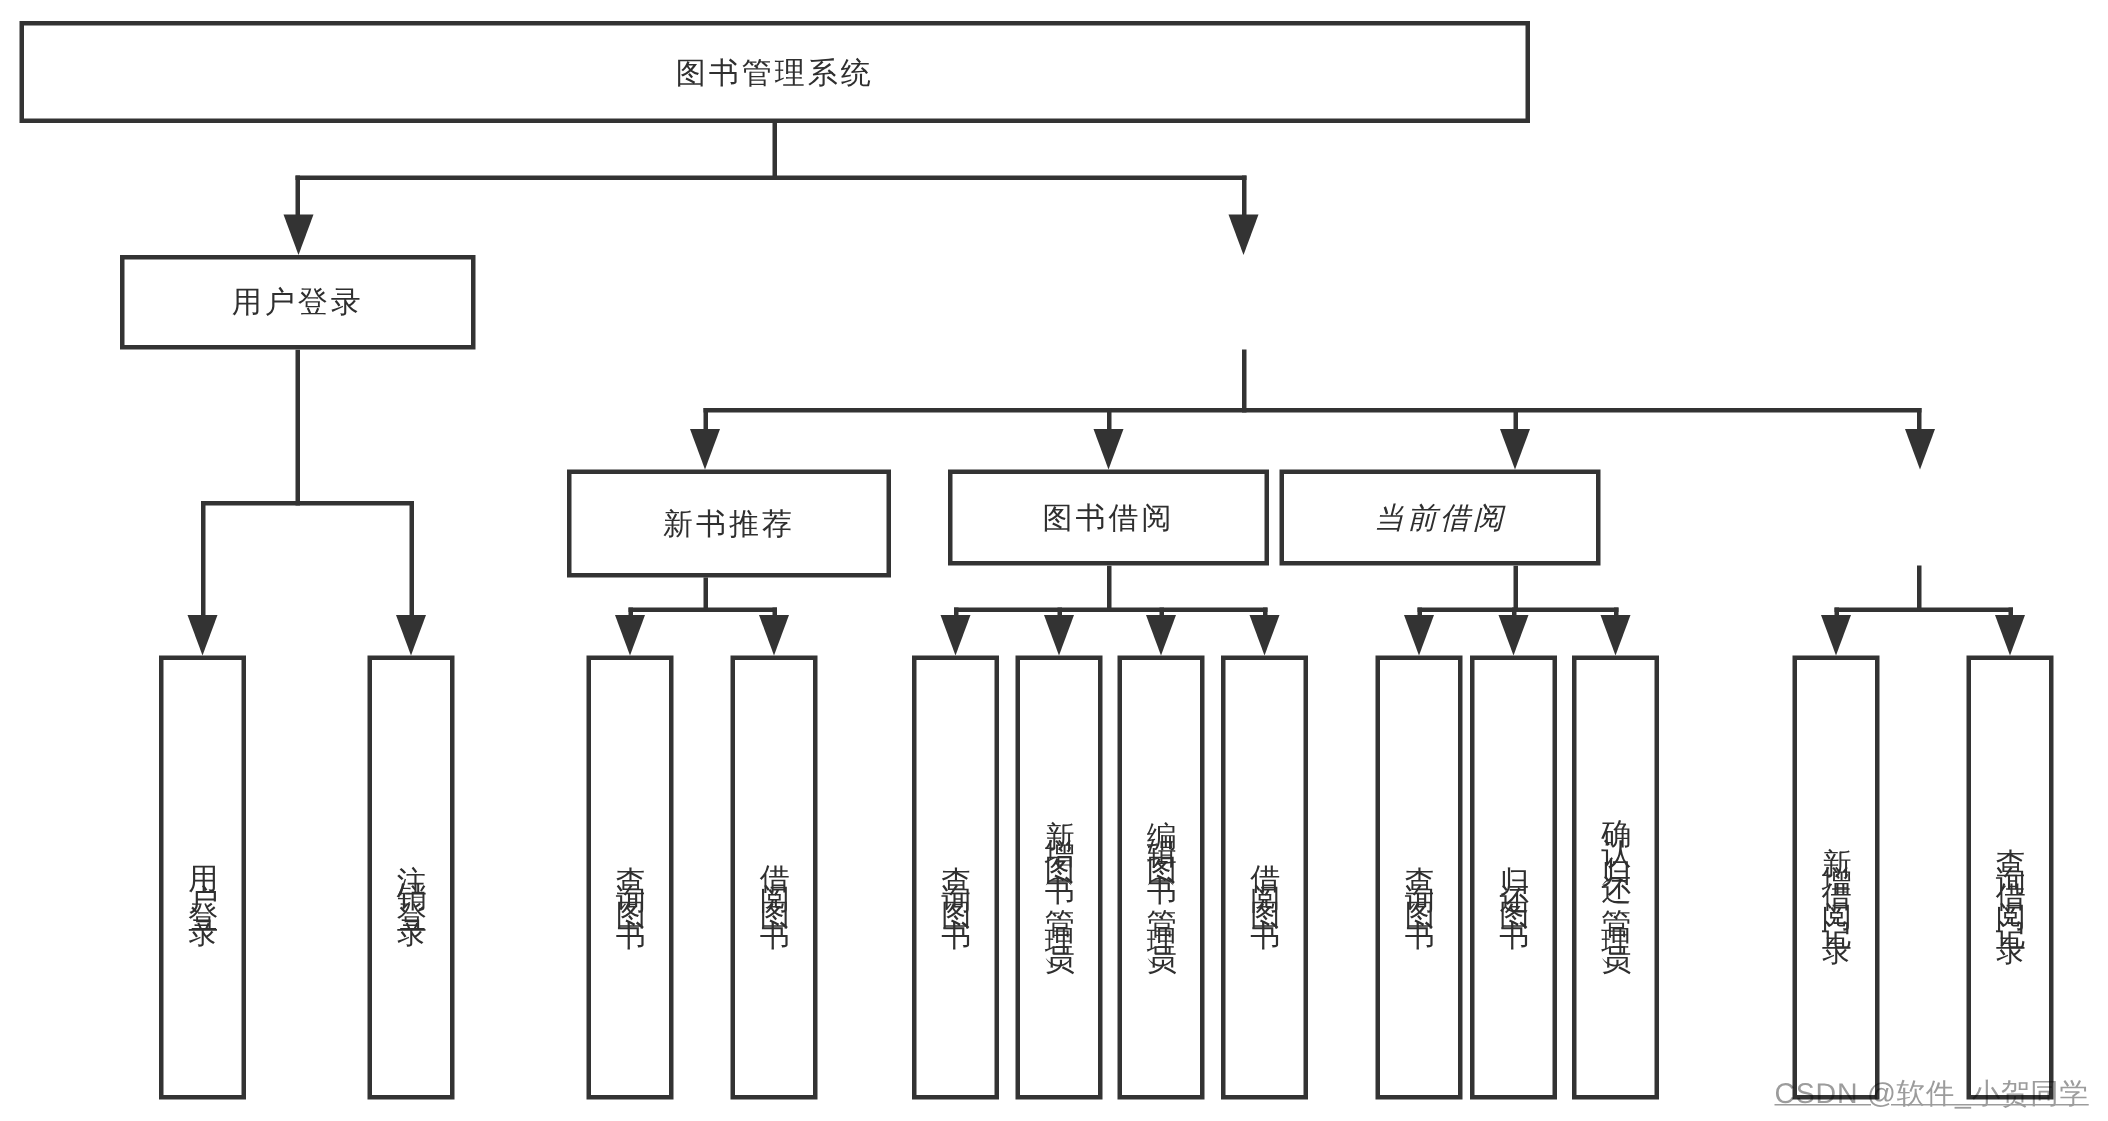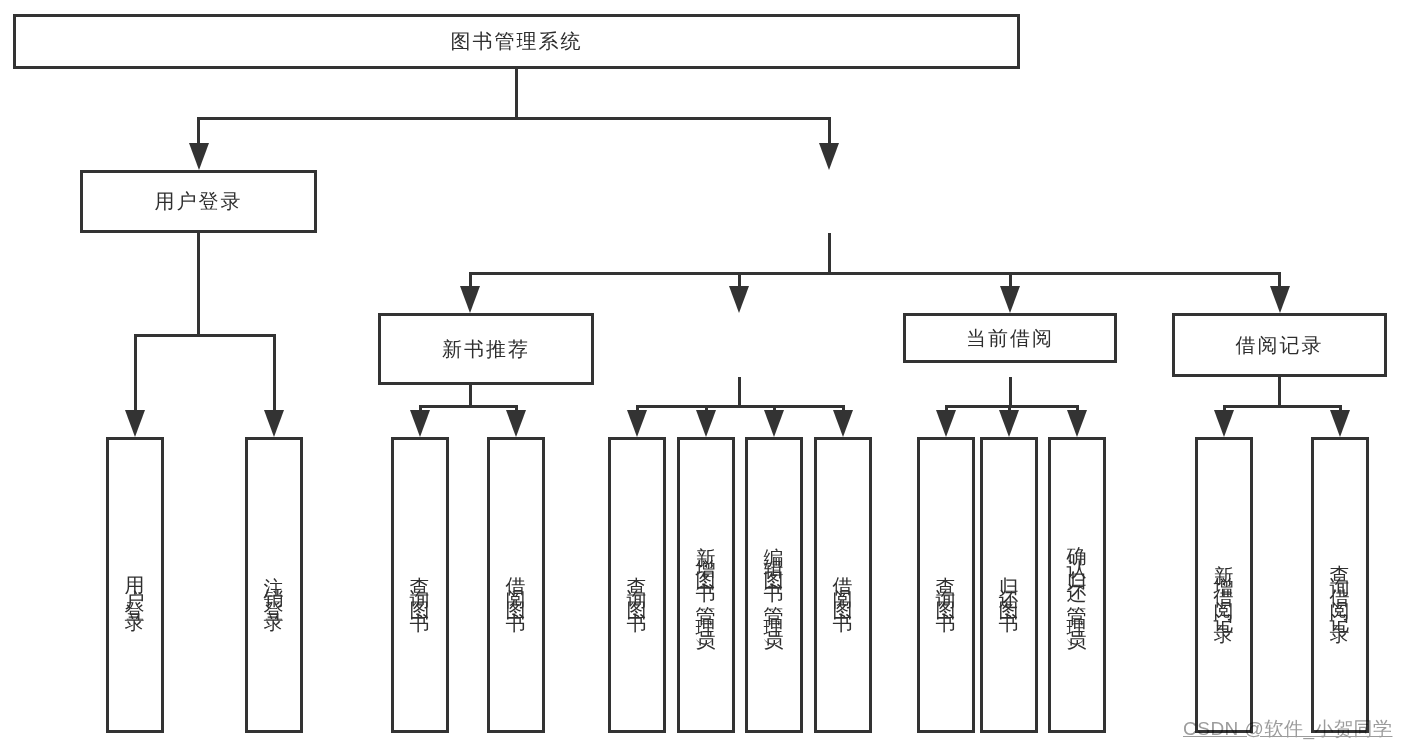--- a/index.html
+++ b/index.html
@@ -26,40 +26,40 @@
     position:absolute;left:1183px;top:716px;z-index:5;
     color:var(--wm,#9c9c9c);font-size:19px;letter-spacing:.5px;
     white-space:nowrap;mix-blend-mode:multiply;text-decoration:underline;
   }
 </style>
 </head>
 <body>
 
 <div id="canvas">
   <span class="watermark">CSDN @软件_小贺同学</span>
-<div class="box" style="left: 13px; top: 14px; width: 1007px; height: 55px; text-align: right;">
+<div class="box" style="left: 13px; top: 14px; width: 1007px; height: 68px; text-align: right;">
       <span class="lbl">图书管理系统</span>
     </div>
     <div class="box" style="left: 80px; top: 170px; width: 237px; height: 63px;">
       <span class="lbl">用户登录</span>
     </div>
     <div class="box vert" style="left: 106px; top: 437px; width: 58px; height: 296px;">
       <span class="lbl">用户登录</span>
     </div>
     <div class="box vert" style="left: 245px; top: 437px; width: 58px; height: 296px;">
       <span class="lbl">注销登录</span>
     </div>
     <div class="box" style="left: 378px; top: 313px; width: 216px; height: 72px;">
       <span class="lbl">新书推荐</span>
     </div>
-    <div class="box" style="left: 903px; top: 313px; width: 214px; height: 50px;">
+    <div class="box" style="left: 632px; top: 313px; width: 214px; height: 64px;">
+      <span class="lbl">图书借阅</span>
+    </div>
+    <div class="box" style="left: 853px; top: 313px; width: 214px; height: 64px; font-style: italic;">
       <span class="lbl">当前借阅</span>
-    </div>
-    <div class="box" style="left: 1172px; top: 313px; width: 215px; height: 64px;">
-      <span class="lbl">借阅记录</span>
     </div>
     <div class="box vert" style="left: 391px; top: 437px; width: 58px; height: 296px;">
       <span class="lbl">查询图书</span>
     </div>
     <div class="box vert" style="left: 487px; top: 437px; width: 58px; height: 296px;">
       <span class="lbl">借阅图书</span>
     </div>
     <div class="box vert" style="left: 608px; top: 437px; width: 58px; height: 296px;">
       <span class="lbl">查询图书</span>
     </div>

